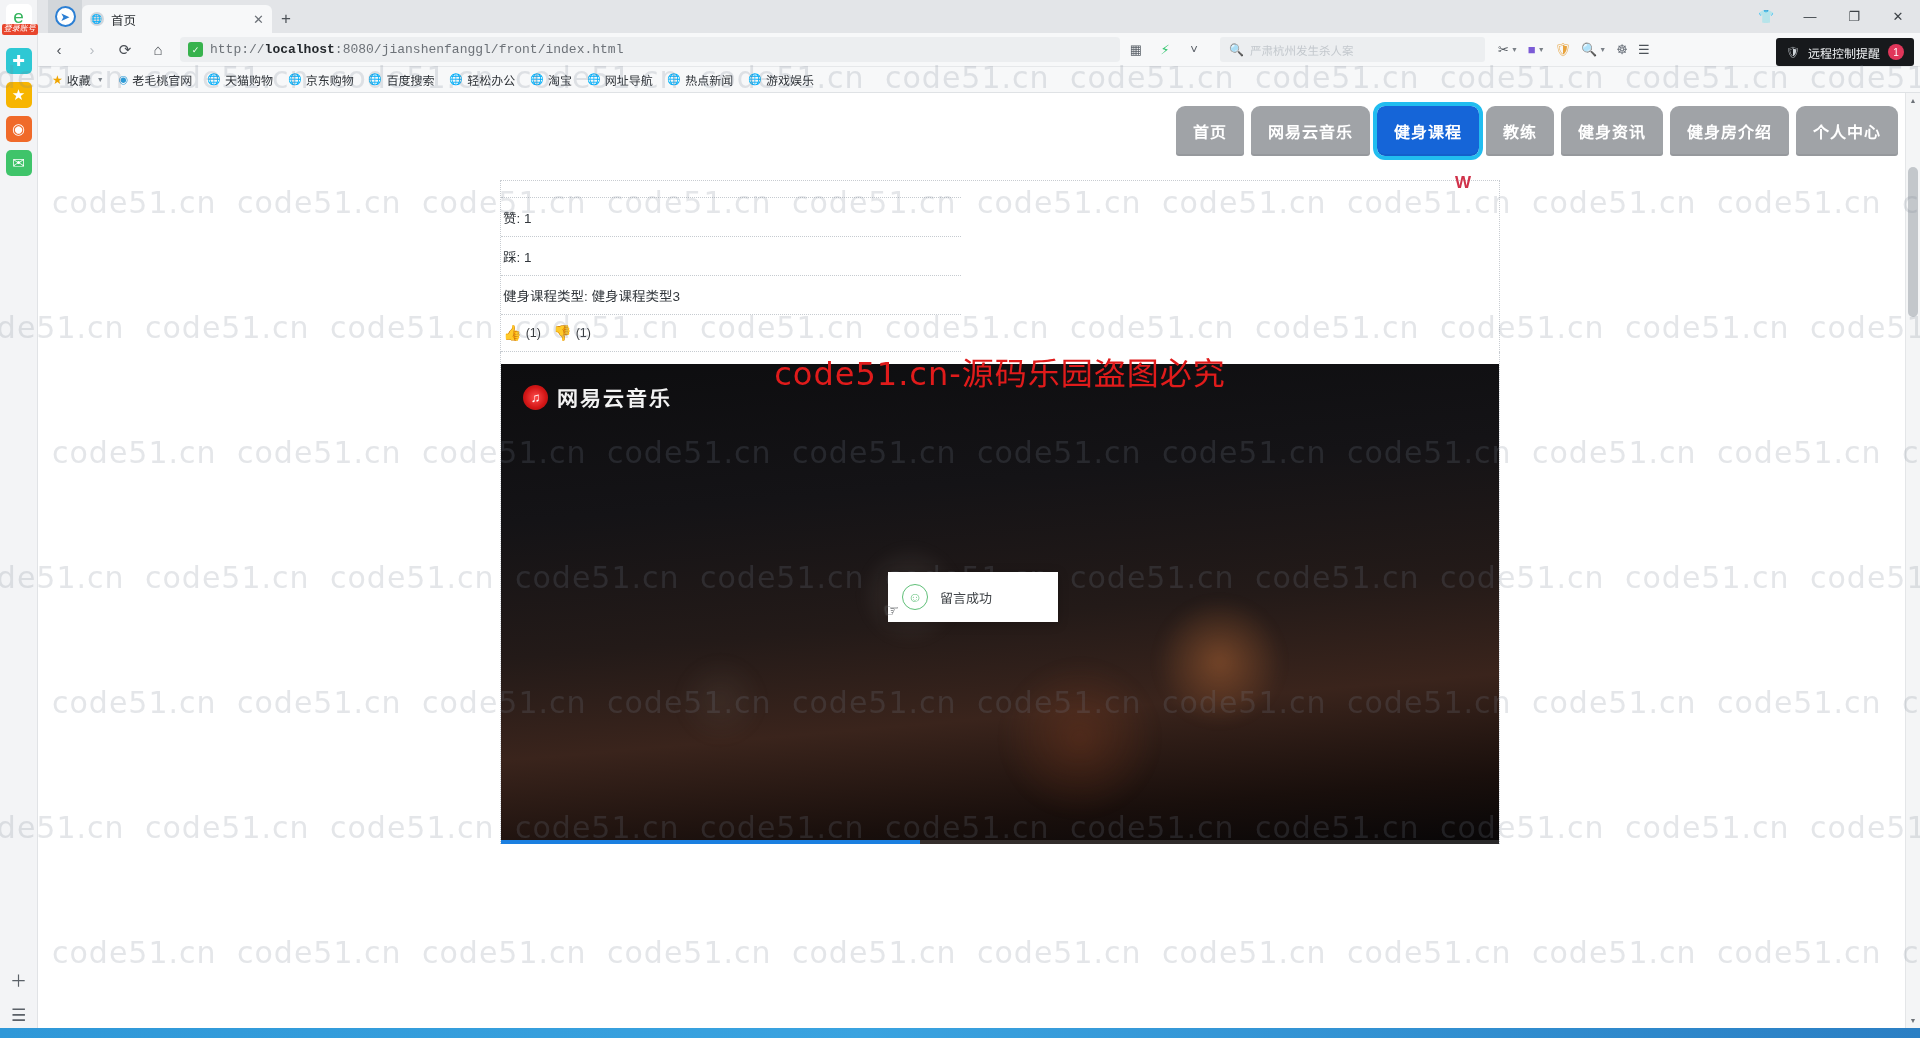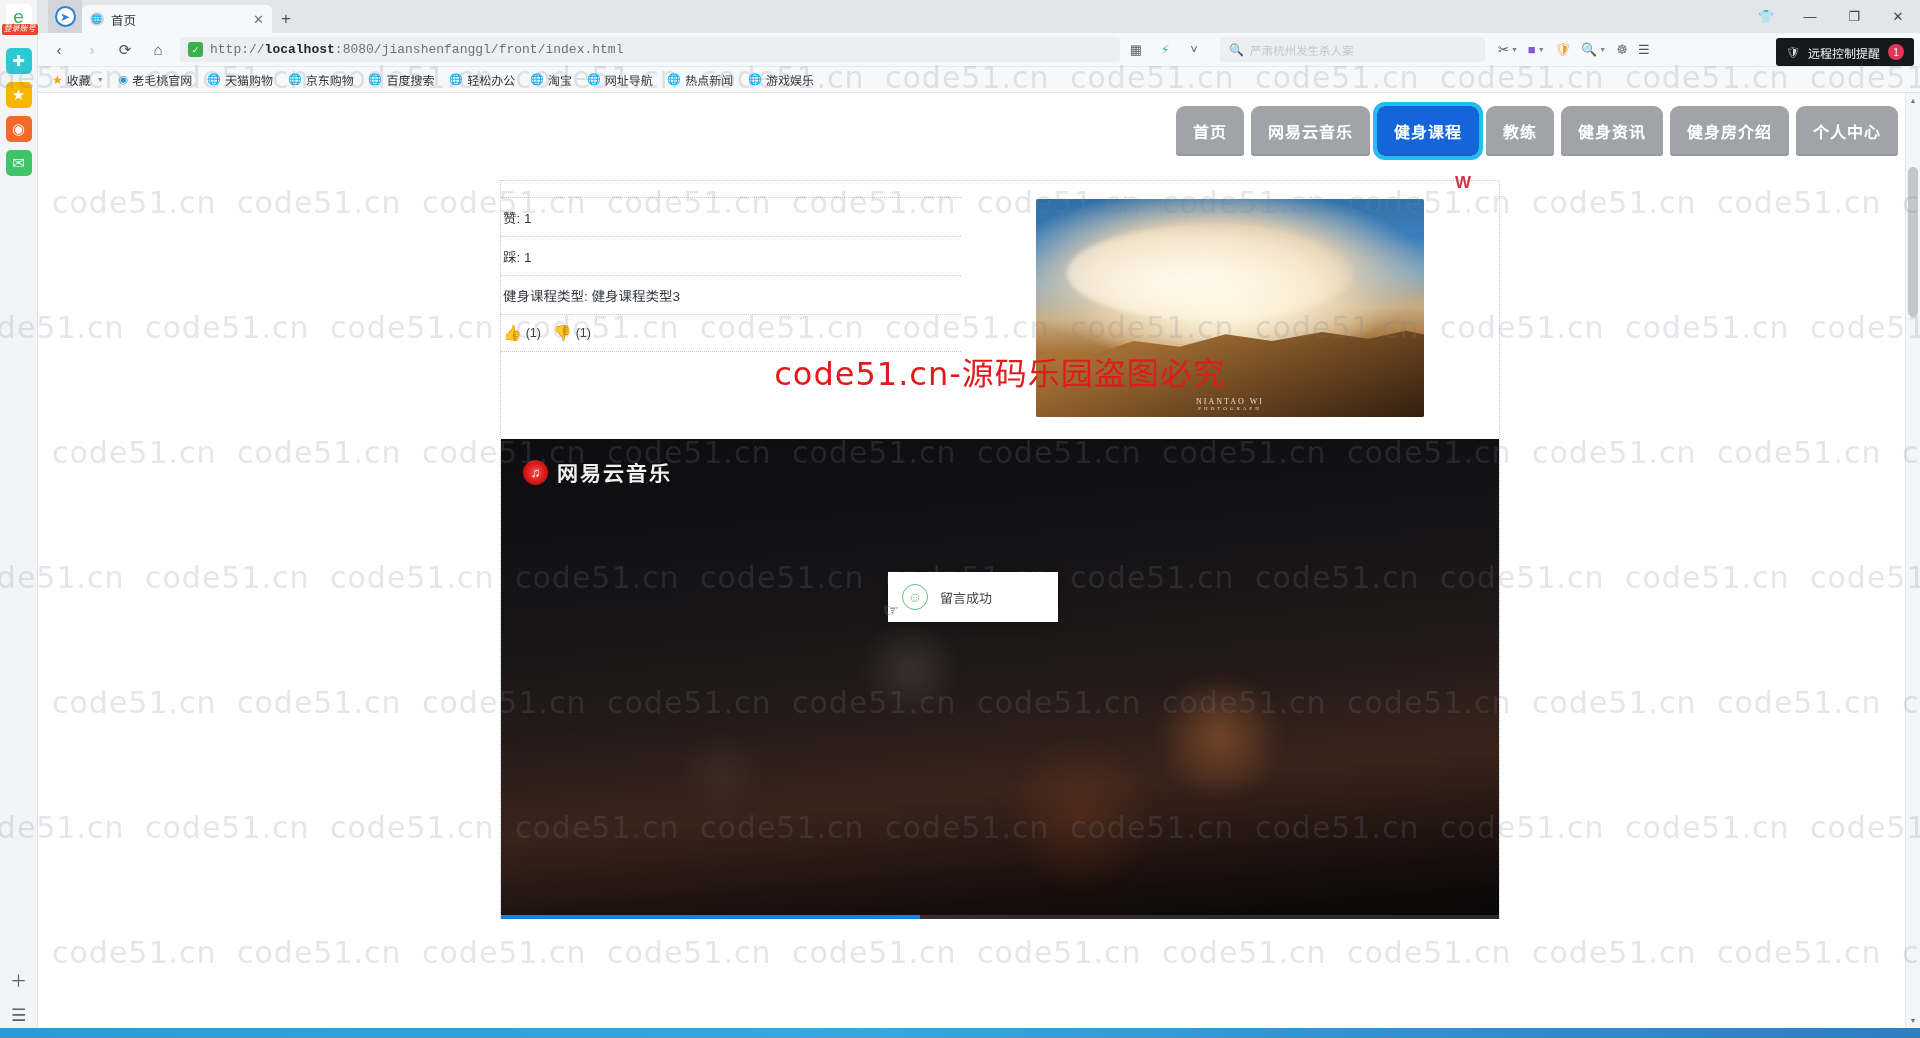--- a/index.html
+++ b/index.html
@@ -609,30 +609,20 @@
           <div class="detail-row">踩: 1</div>
           <div class="detail-row">健身课程类型: 健身课程类型3</div>
           <div class="detail-row" id="vote-row">
             <span class="vote-ic">👍</span>
             <span class="vote-ct">(1)</span>
             <span class="vote-ic">👎</span>
             <span class="vote-ct">(1)</span>
           </div>
         </div>
 
-        <div id="detail-right">
-          <div id="course-photo">
-            <div class="cloud"></div>
-            <div class="ridge"></div>
-            <div id="photo-credit">
-              <span>NIANTAO WI</span>
-              <small>PHOTOGRAPH</small>
-            </div>
-          </div>
-        </div>
 
       </div>
     </div>
 
     <div id="video-block">
       <div id="video-player">
         <div class="blobs"></div>
         <div id="music-logo">
           <span class="disc">♫</span>
           <span class="mtxt">网易云音乐</span>

